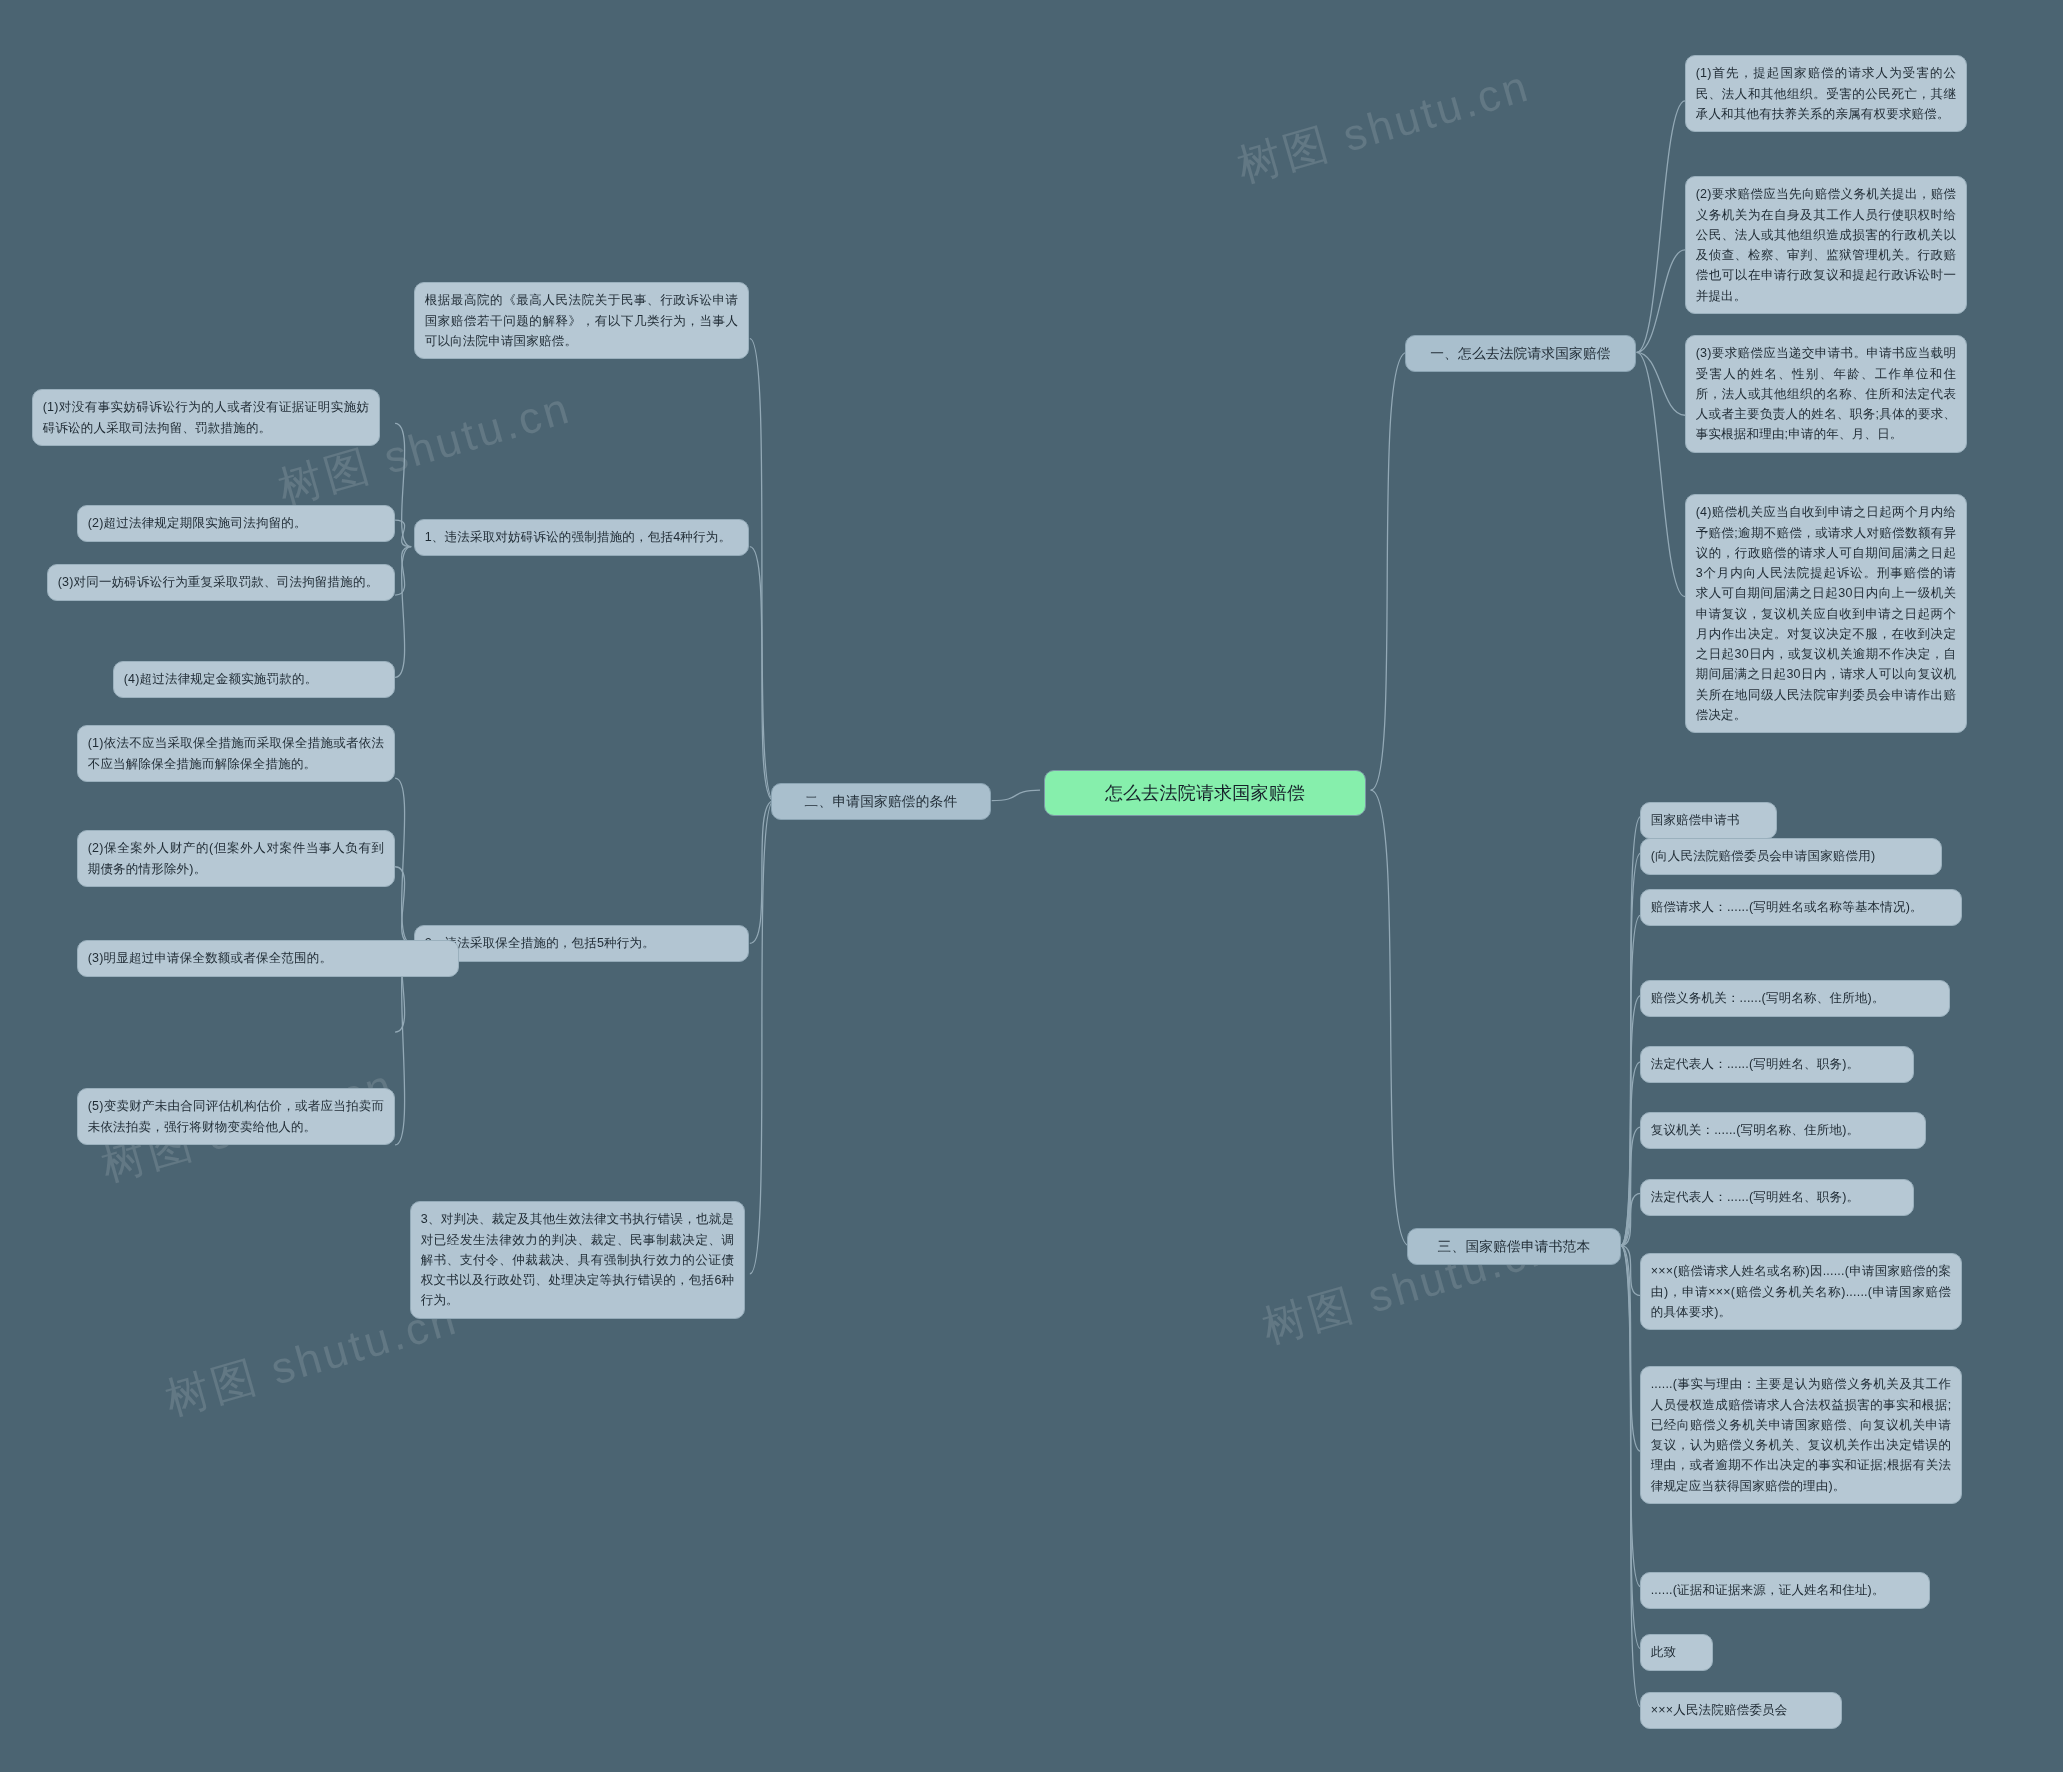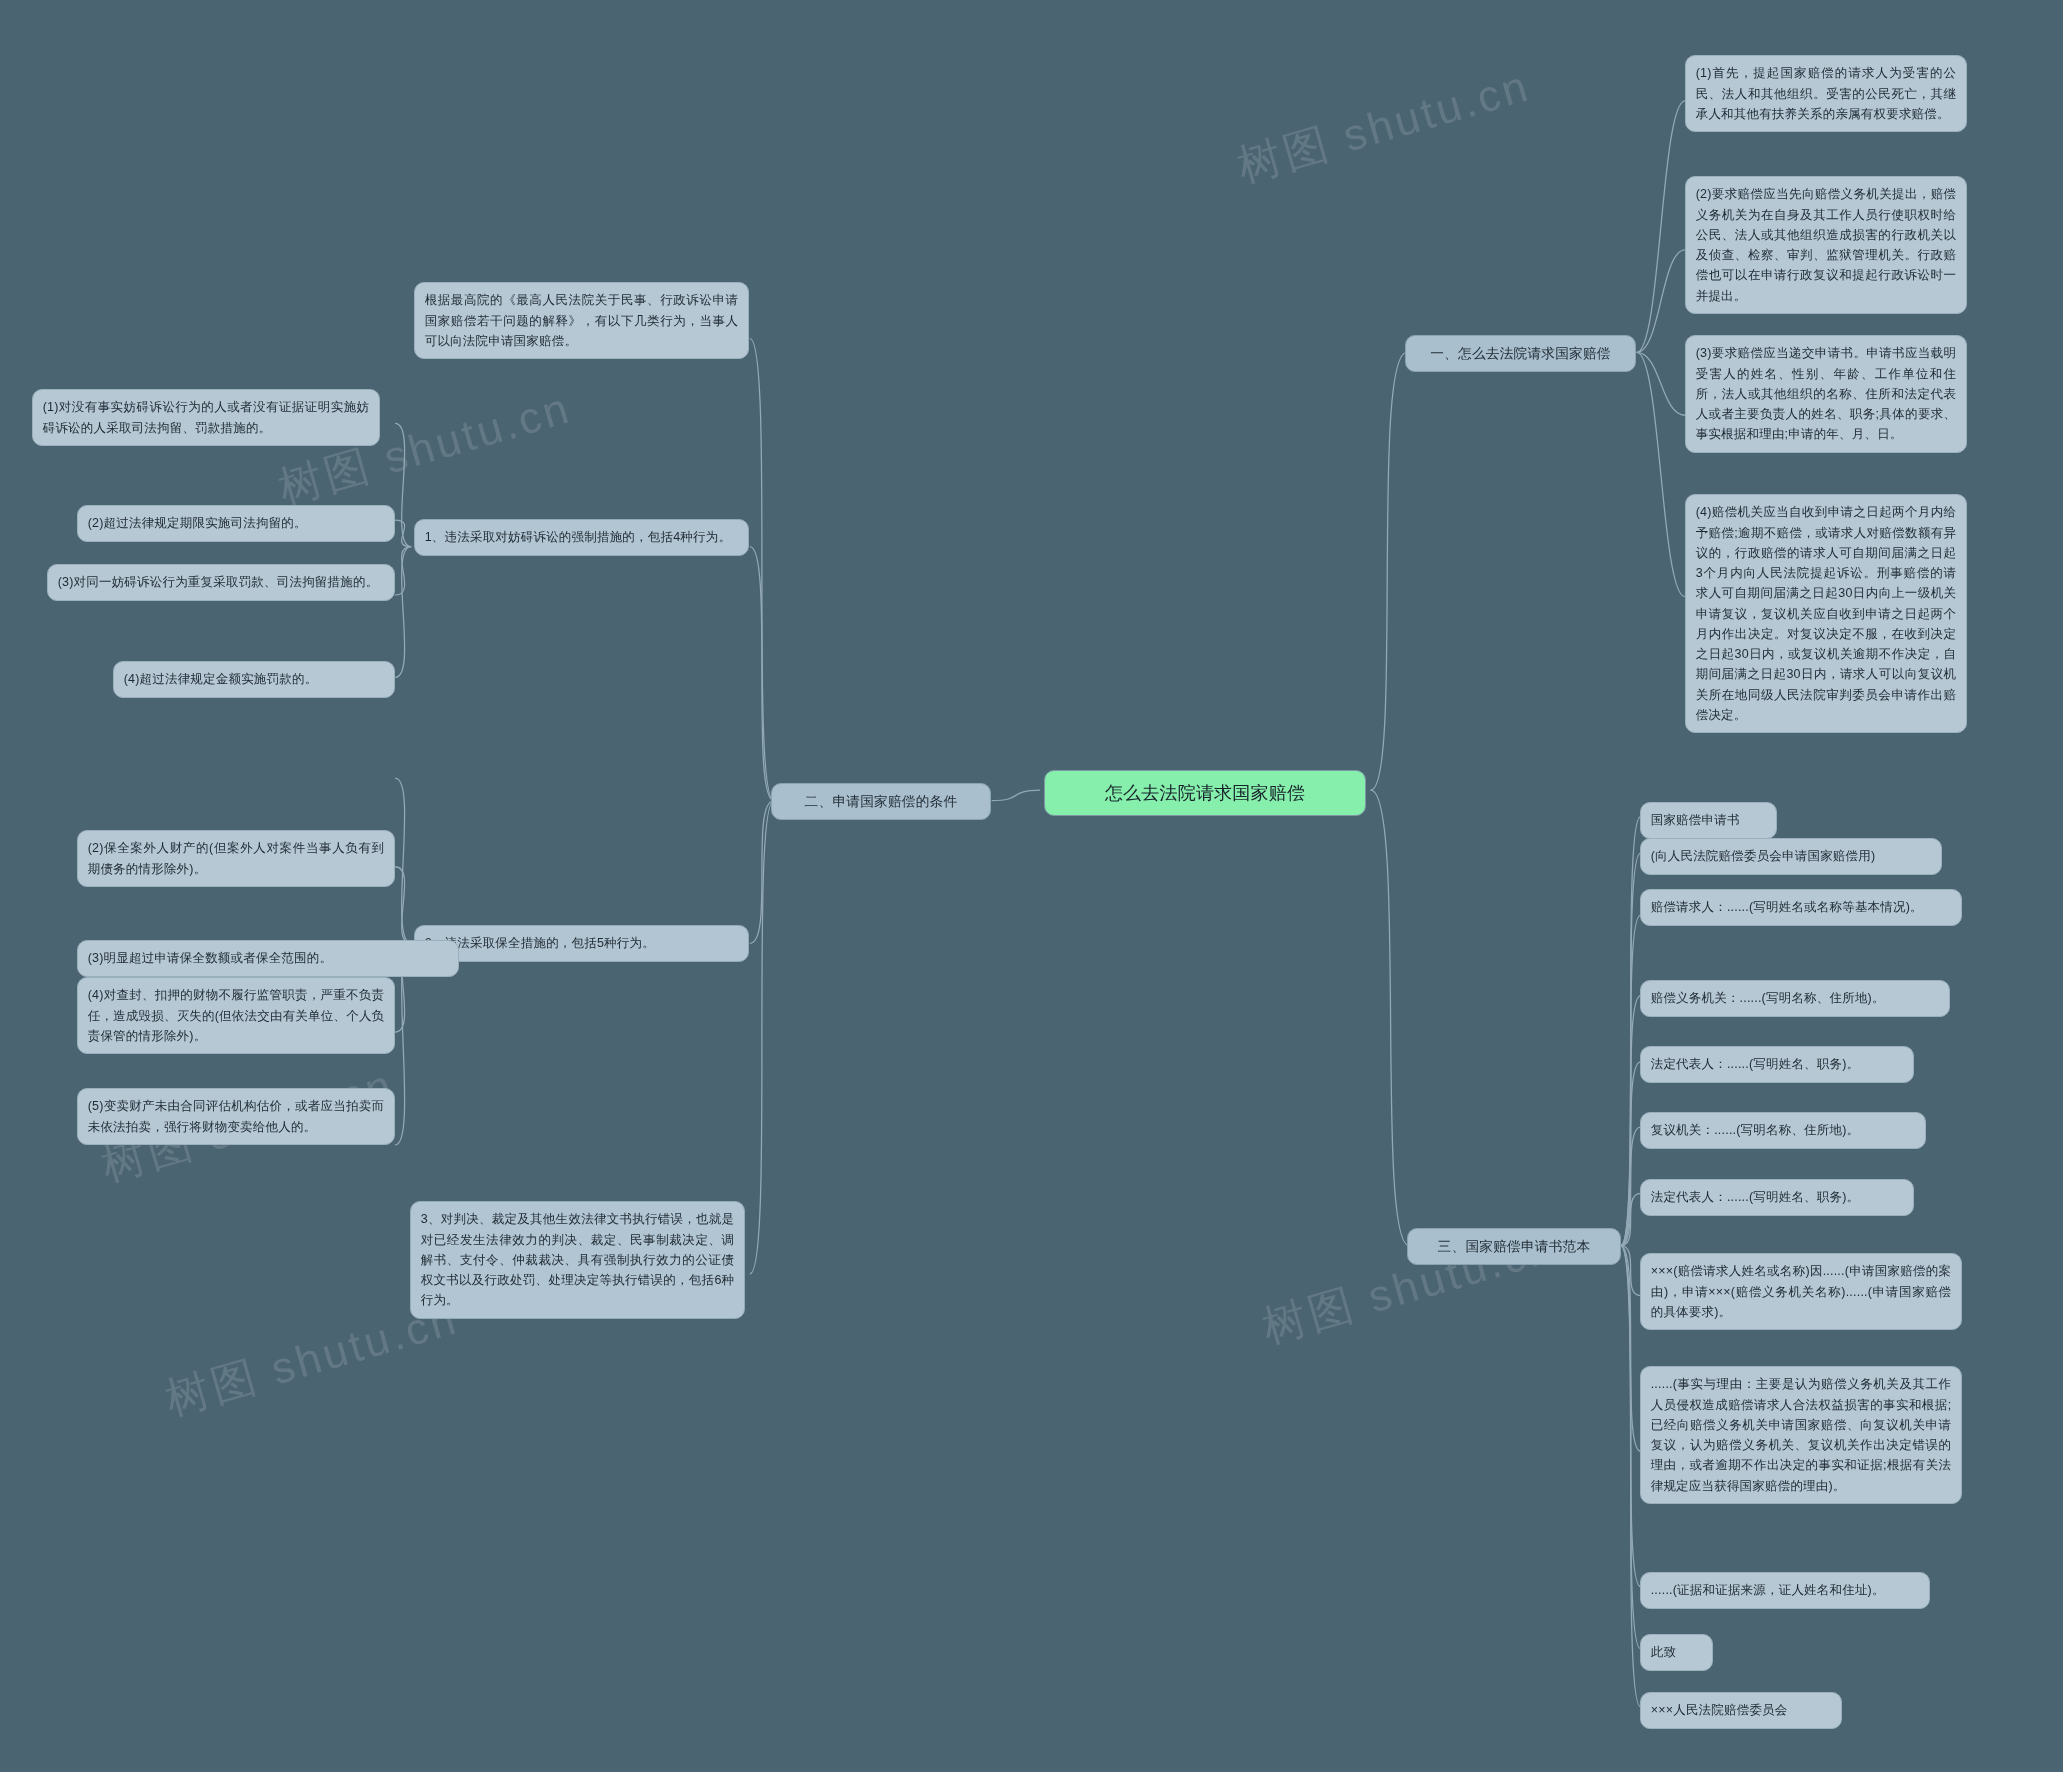--- a/index.html
+++ b/index.html
@@ -139,23 +139,23 @@
 
   <div class="node lvl2" style="left:414px;top:519px;width:335px;">1、违法采取对妨碍诉讼的强制措施的，包括4种行为。</div>
   <div class="node lvl2" style="left:414px;top:925px;width:335px;">2、违法采取保全措施的，包括5种行为。</div>
   <div class="node lvl2" style="left:410px;top:1201px;width:335px;">3、对判决、裁定及其他生效法律文书执行错误，也就是对已经发生法律效力的判决、裁定、民事制裁决定、调解书、支付令、仲裁裁决、具有强制执行效力的公证债权文书以及行政处罚、处理决定等执行错误的，包括6种行为。</div>
 
   <div class="node leaf" style="left:32px;top:389px;width:348px;">(1)对没有事实妨碍诉讼行为的人或者没有证据证明实施妨碍诉讼的人采取司法拘留、罚款措施的。</div>
   <div class="node leaf" style="left:77px;top:505px;width:318px;">(2)超过法律规定期限实施司法拘留的。</div>
   <div class="node leaf" style="left:47px;top:564px;width:348px;">(3)对同一妨碍诉讼行为重复采取罚款、司法拘留措施的。</div>
   <div class="node leaf" style="left:113px;top:661px;width:282px;">(4)超过法律规定金额实施罚款的。</div>
 
+  <div class="node leaf" style="left:77px;top:725px;width:318px;">(1)依法不应当采取保全措施而采取保全措施或者依法不应当解除保全措施而解除保全措施的。</div>
   <div class="node leaf" style="left:77px;top:830px;width:318px;">(2)保全案外人财产的(但案外人对案件当事人负有到期债务的情形除外)。</div>
   <div class="node leaf" style="left:77px;top:913px;width:382px;margin-top:27px;">(3)明显超过申请保全数额或者保全范围的。</div>
-  <div class="node leaf" style="left:77px;top:977px;width:318px;">(4)对查封、扣押的财物不履行监管职责，严重不负责任，造成毁损、灭失的(但依法交由有关单位、个人负责保管的情形除外)。</div>
   <div class="node leaf" style="left:77px;top:1088px;width:318px;">(5)变卖财产未由合同评估机构估价，或者应当拍卖而未依法拍卖，强行将财物变卖给他人的。</div>
 
   <div class="node leaf" style="left:1640px;top:802px;width:137px;">国家赔偿申请书</div>
   <div class="node leaf" style="left:1640px;top:838px;width:302px;">(向人民法院赔偿委员会申请国家赔偿用)</div>
   <div class="node leaf" style="left:1640px;top:889px;width:322px;">赔偿请求人：......(写明姓名或名称等基本情况)。</div>
   <div class="node leaf" style="left:1640px;top:980px;width:310px;">赔偿义务机关：......(写明名称、住所地)。</div>
   <div class="node leaf" style="left:1640px;top:1046px;width:274px;">法定代表人：......(写明姓名、职务)。</div>
   <div class="node leaf" style="left:1640px;top:1112px;width:286px;">复议机关：......(写明名称、住所地)。</div>
   <div class="node leaf" style="left:1640px;top:1179px;width:274px;">法定代表人：......(写明姓名、职务)。</div>
   <div class="node leaf" style="left:1640px;top:1253px;width:322px;">×××(赔偿请求人姓名或名称)因......(申请国家赔偿的案由)，申请×××(赔偿义务机关名称)......(申请国家赔偿的具体要求)。</div>

